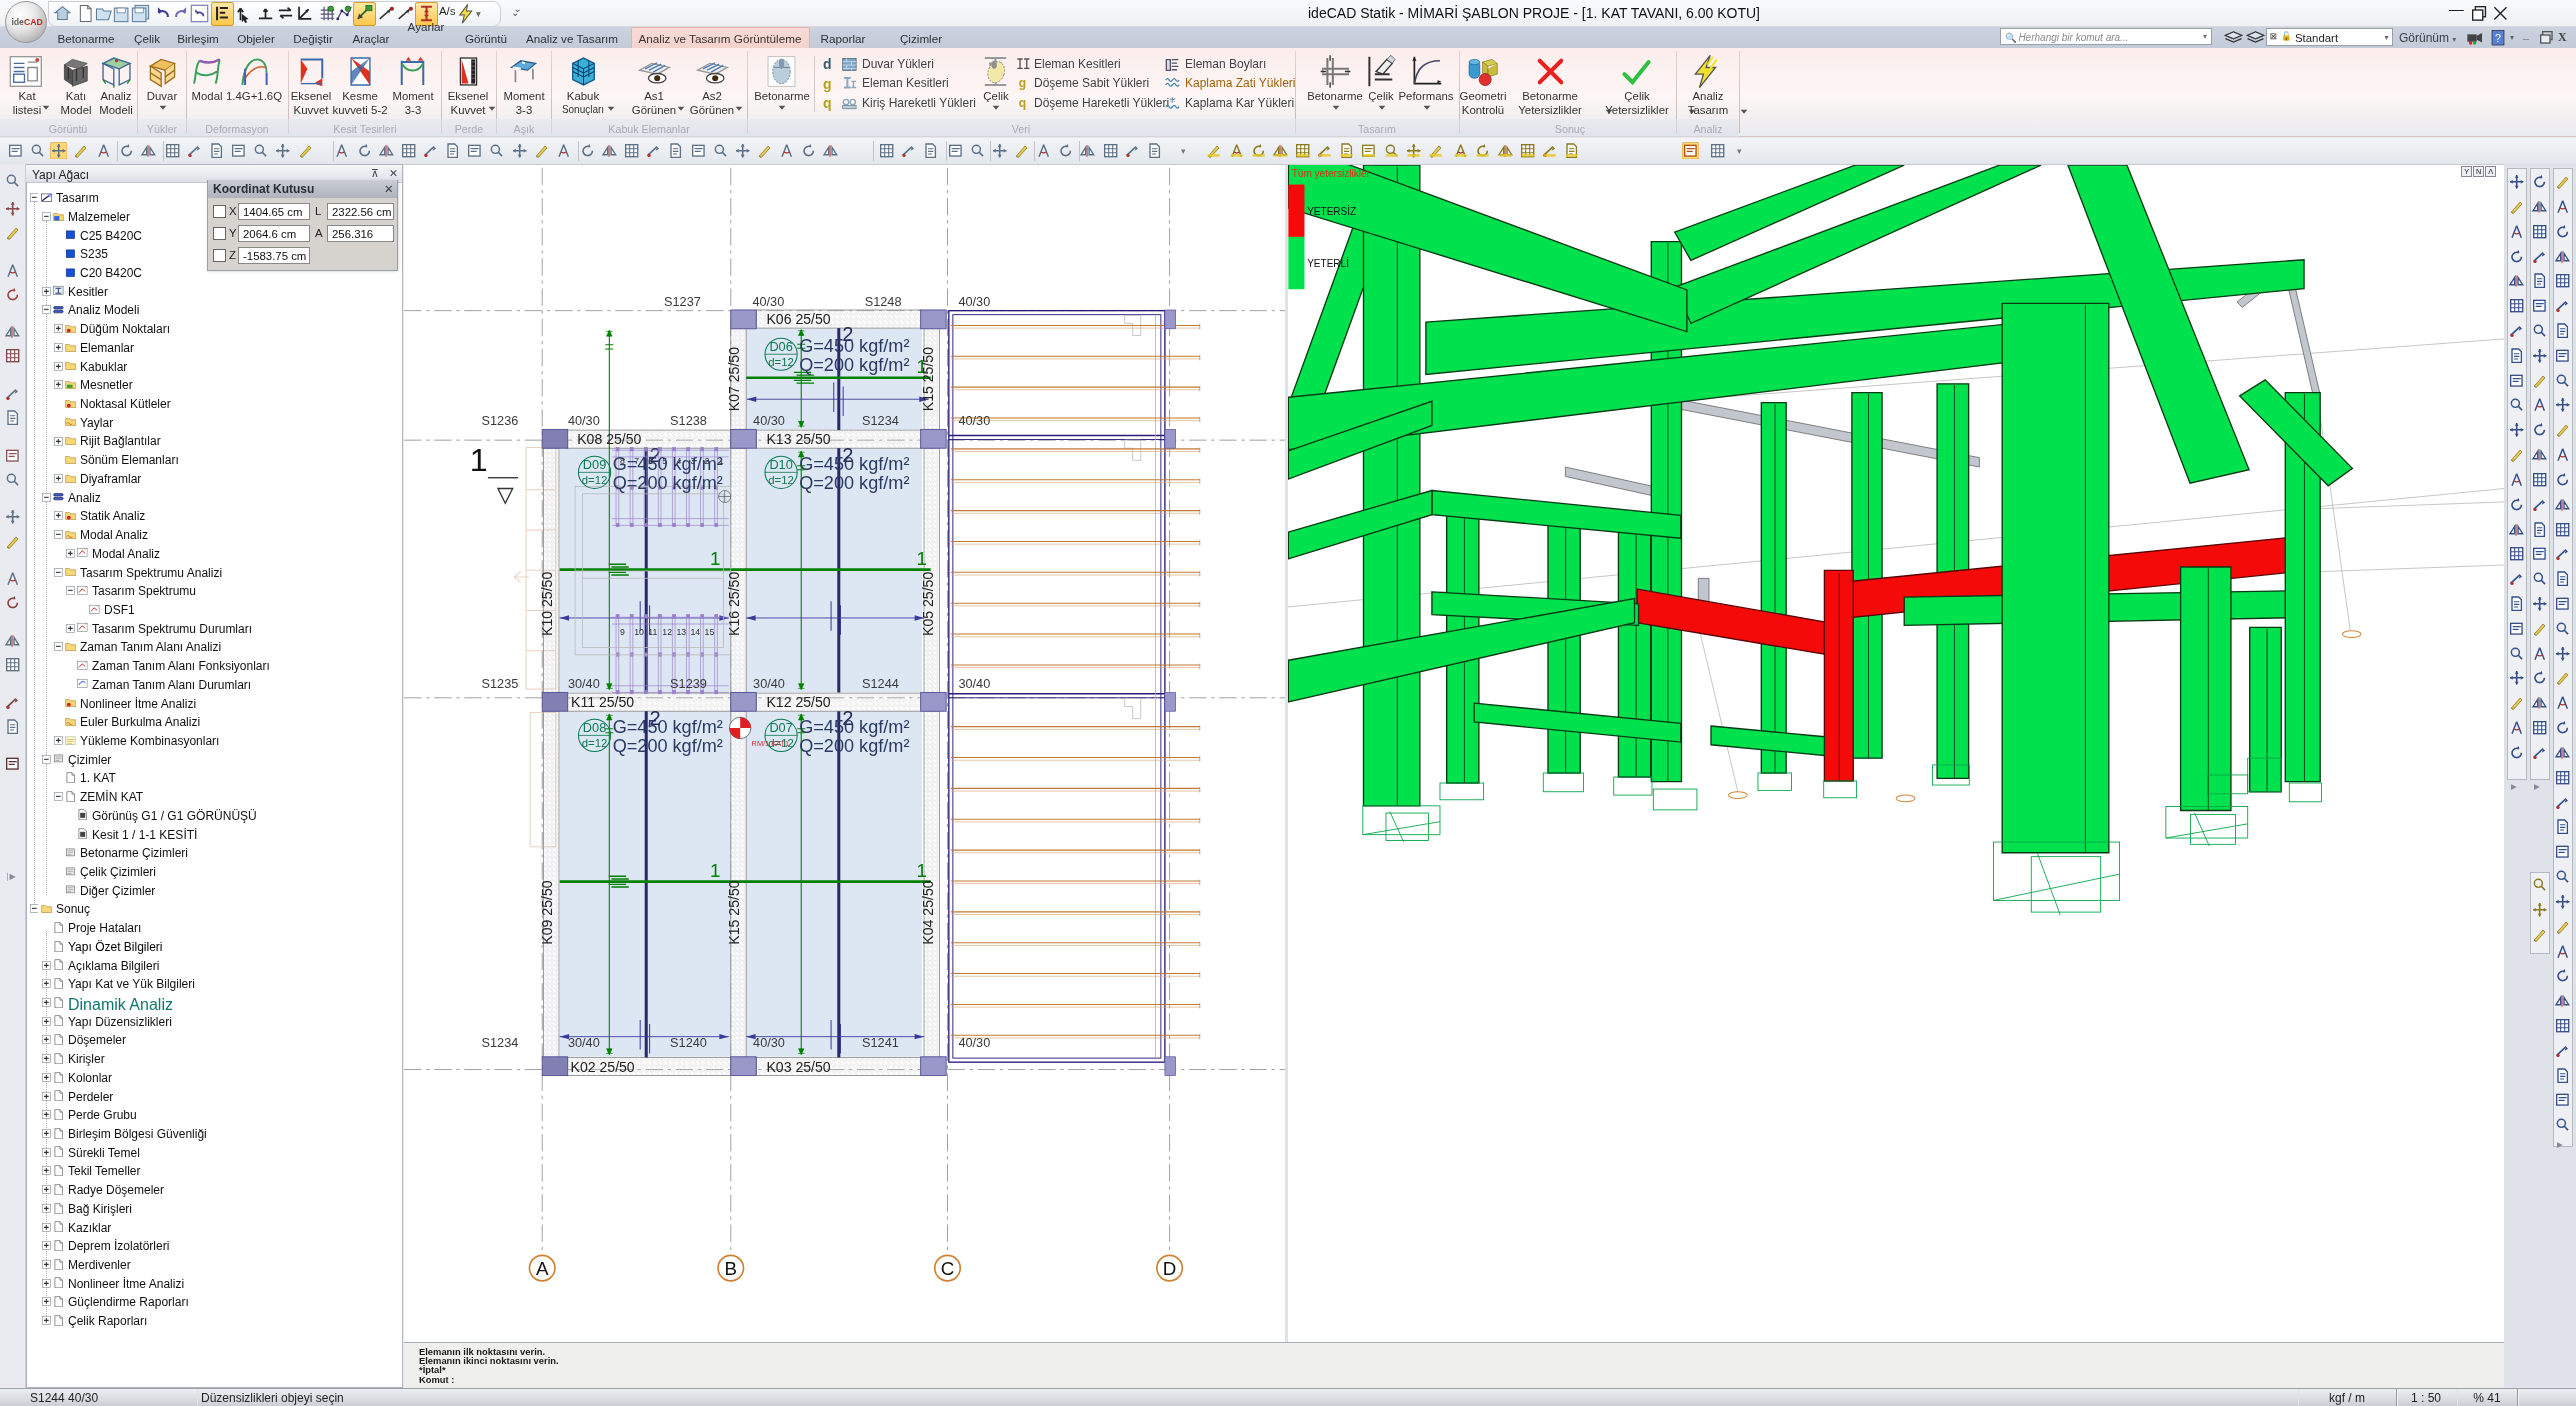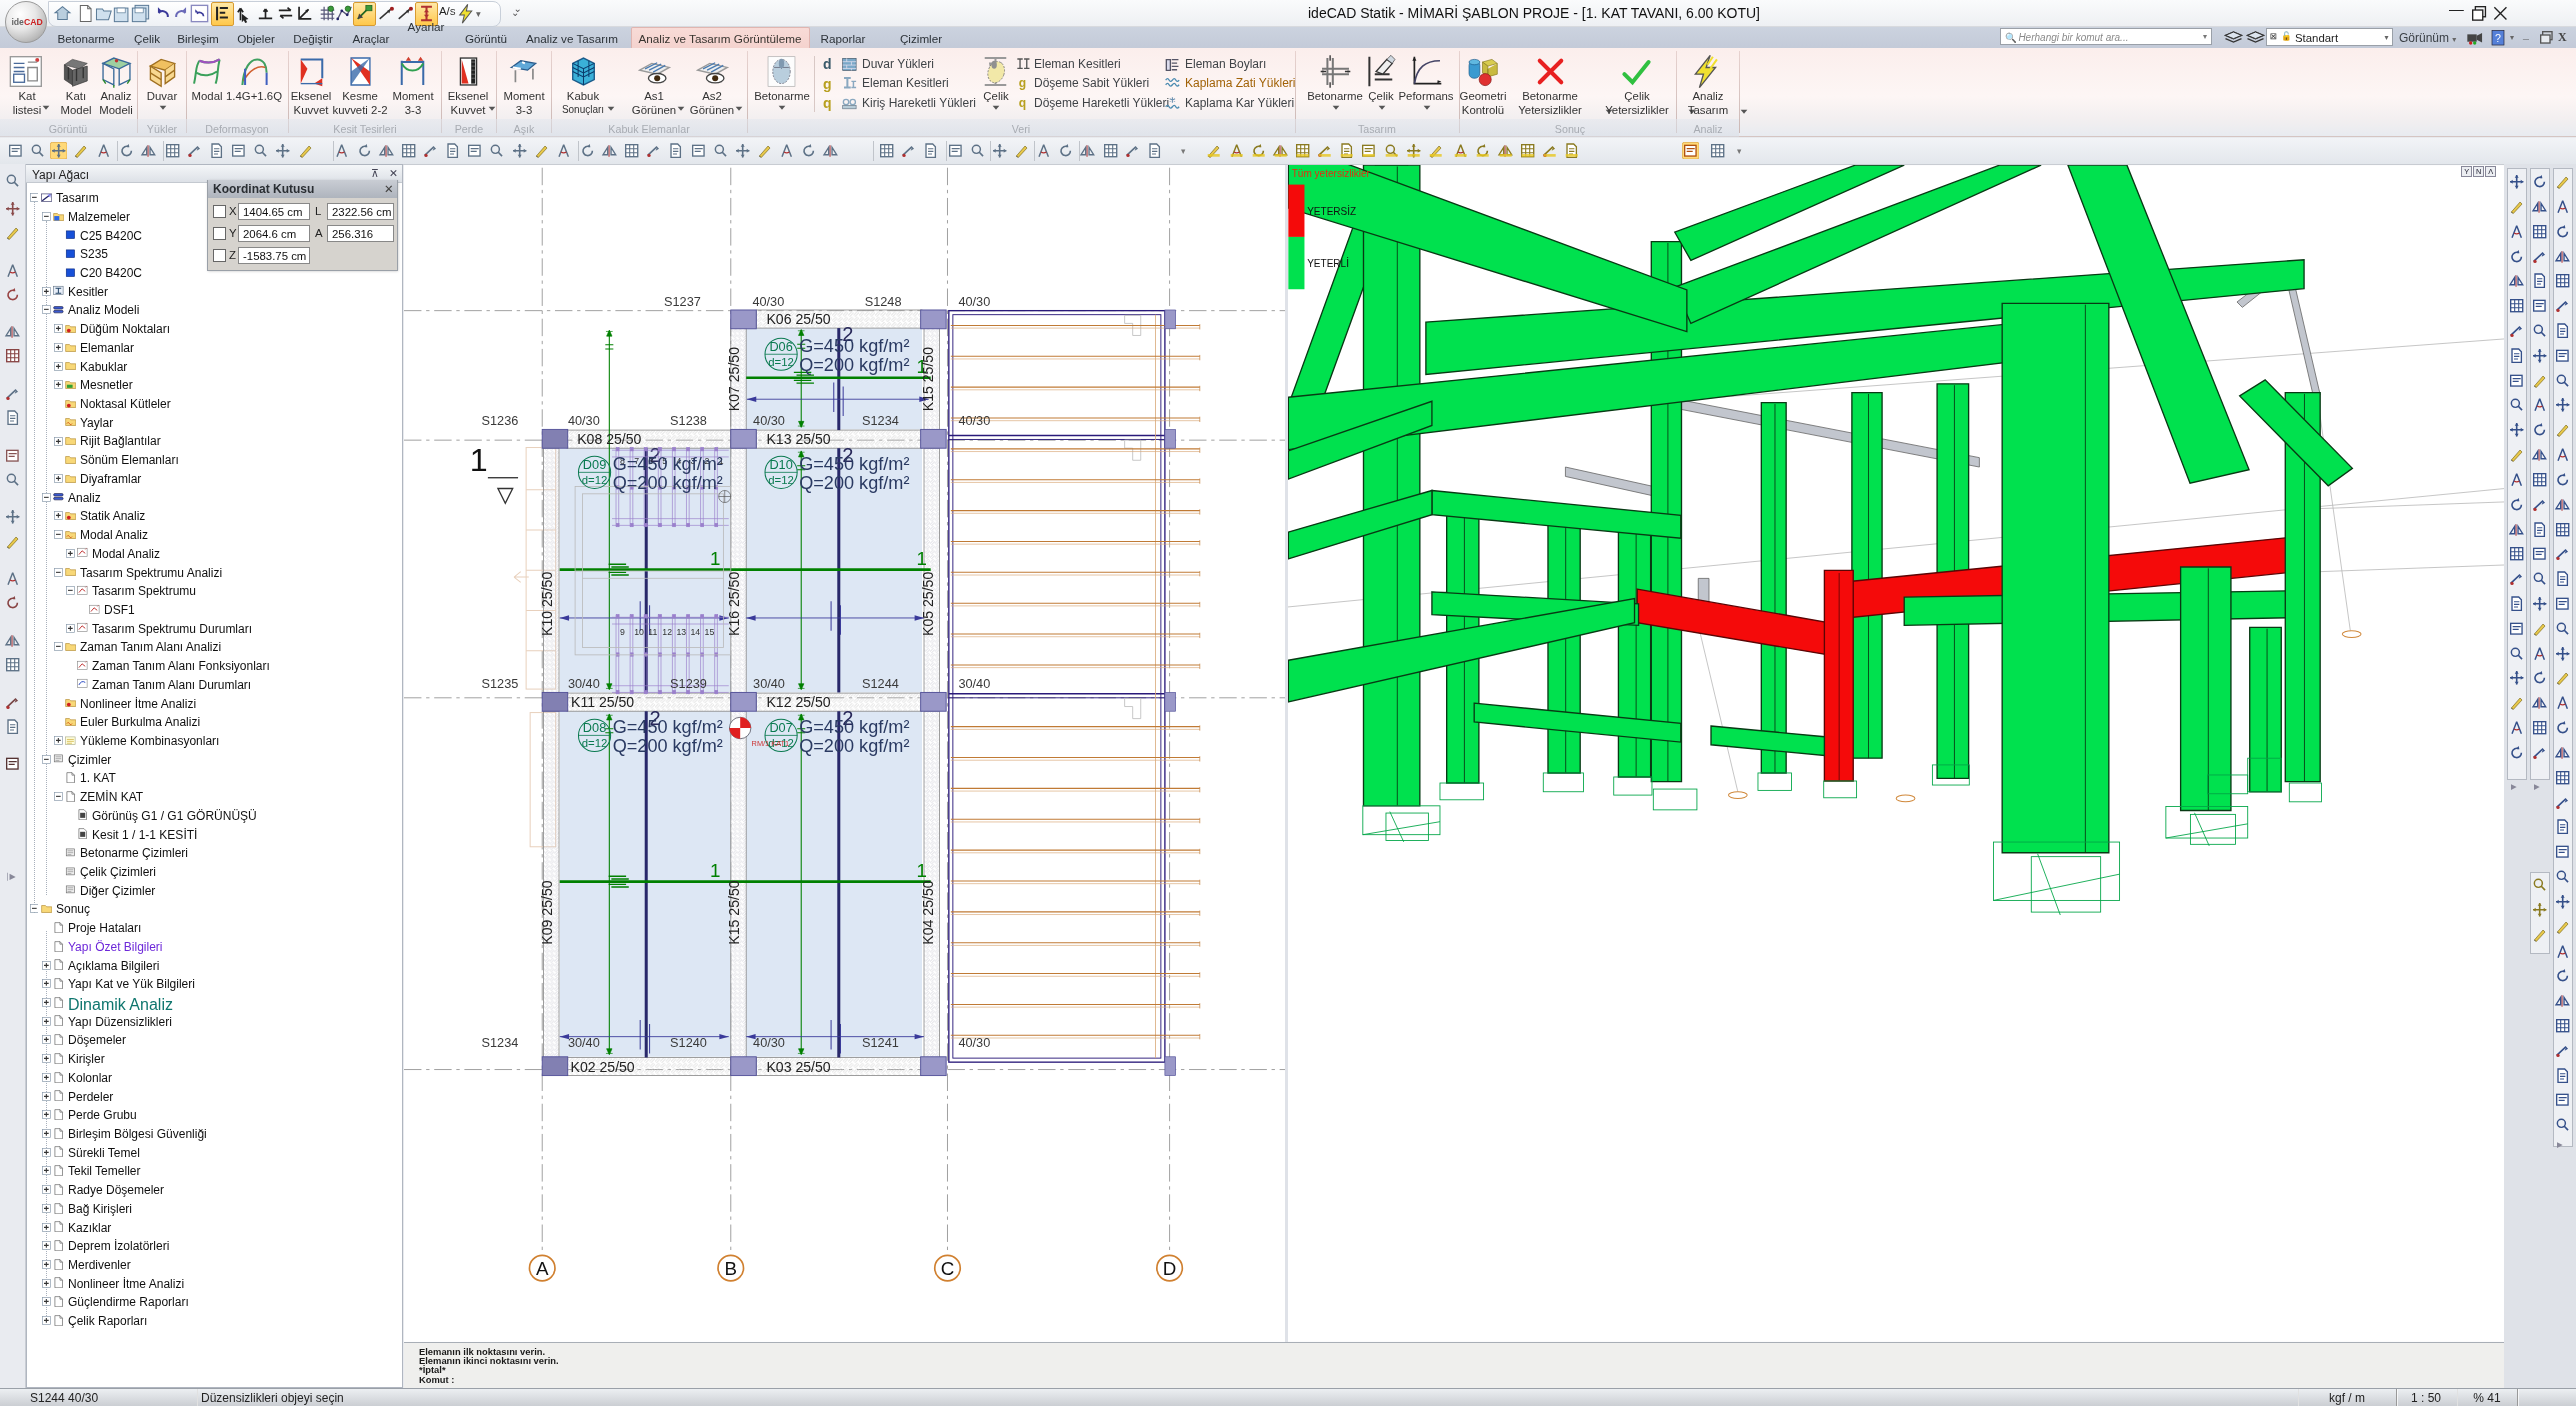--- a/index.html
+++ b/index.html
@@ -238,21 +238,21 @@
     <path d="M10 44h32" stroke="#3a6aaa" stroke-width="2"></path>
   </svg>
 <div class="tx" style="left:311px;top:90px;transform:translateX(-50%);font-size:11.4px;color:#333">Eksenel</div>
 <div class="tx" style="left:311px;top:104px;transform:translateX(-50%);font-size:11.4px;color:#333">Kuvvet</div>
 <svg class="abs" style="left:343px;top:54px" width="35" height="35" viewBox="0 0 52 52">
     <path d="M12 6h28v40H12z" fill="#fff" stroke="#3a6aaa" stroke-width="2"></path>
     <path d="M12 6l28 20v20z" fill="#e03020"></path>
     <path d="M40 6L12 26v20" fill="#3a6aaa" opacity="0.8"></path>
   </svg>
 <div class="tx" style="left:360px;top:90px;transform:translateX(-50%);font-size:11.4px;color:#333">Kesme</div>
-<div class="tx" style="left:360px;top:104px;transform:translateX(-50%);font-size:11.4px;color:#333">kuvveti 2-2</div>
+<div class="tx" style="left:360px;top:104px;transform:translateX(-50%);font-size:11.4px;color:#333">kuvveti 5-2</div>
 <svg class="abs" style="left:395px;top:54px" width="35" height="35" viewBox="0 0 52 52">
     <path d="M10 10v36M42 10v36M10 12h32" fill="none" stroke="#3a6aaa" stroke-width="3"></path>
     <path d="M10 14c8 14 24 14 32 0" fill="none" stroke="#30a050" stroke-width="3"></path>
     <path d="M16 10l4-6 4 6zM34 10l4-6 4 6z" fill="#d04030"></path>
   </svg>
 <div class="tx" style="left:413px;top:90px;transform:translateX(-50%);font-size:11.4px;color:#333">Moment</div>
 <div class="tx" style="left:413px;top:104px;transform:translateX(-50%);font-size:11.4px;color:#333">3-3</div>
 <svg class="abs" style="left:451px;top:54px" width="35" height="35" viewBox="0 0 52 52">
     <rect x="14" y="6" width="24" height="40" fill="#fff" stroke="#333" stroke-width="2"></rect>
     <path d="M16 8l10 36H16z" fill="#e03020"></path>
@@ -1148,21 +1148,21 @@
 <div class="tx" style="left:56px;top:902px;font-size:12px;color:#101010">Sonuç</div>
 <svg class="abs" style="left:53px;top:922px" width="11.4" height="11.4" viewBox="0 0 18 18">
     <path d="M3 1h8l4 4v12H3z" fill="#fff" stroke="#555"></path>
     <path d="M11 1v4h4" fill="none" stroke="#555"></path>
   </svg>
 <div class="tx" style="left:68px;top:921px;font-size:12px;color:#101010">Proje Hataları</div>
 <svg class="abs" style="left:53px;top:941px" width="11.4" height="11.4" viewBox="0 0 18 18">
     <path d="M3 1h8l4 4v12H3z" fill="#fff" stroke="#555"></path>
     <path d="M11 1v4h4" fill="none" stroke="#555"></path>
   </svg>
-<div class="tx" style="left:68px;top:940px;font-size:12px;color:#6d28d9">Yapı Özet Bilgileri</div>
+<div class="tx" style="left:68px;top:940px;font-size:12px;color:#000000">Yapı Özet Bilgileri</div>
 <svg class="abs" style="left:42px;top:961px" width="8.7" height="8.7" viewBox="0 0 13 13">
     <rect x="0.5" y="0.5" width="12" height="12" fill="#fff" stroke="#8899aa"></rect>
     <path d="M3 6.5h7M6.5 3v7" stroke="#333" stroke-width="1.6"></path>
   </svg>
 <svg class="abs" style="left:53px;top:959px" width="11.4" height="11.4" viewBox="0 0 18 18">
     <path d="M3 1h8l4 4v12H3z" fill="#fff" stroke="#555"></path>
     <path d="M11 1v4h4" fill="none" stroke="#555"></path>
   </svg>
 <div class="tx" style="left:68px;top:959px;font-size:12px;color:#101010">Açıklama Bilgileri</div>
 <svg class="abs" style="left:42px;top:979px" width="8.7" height="8.7" viewBox="0 0 13 13">

